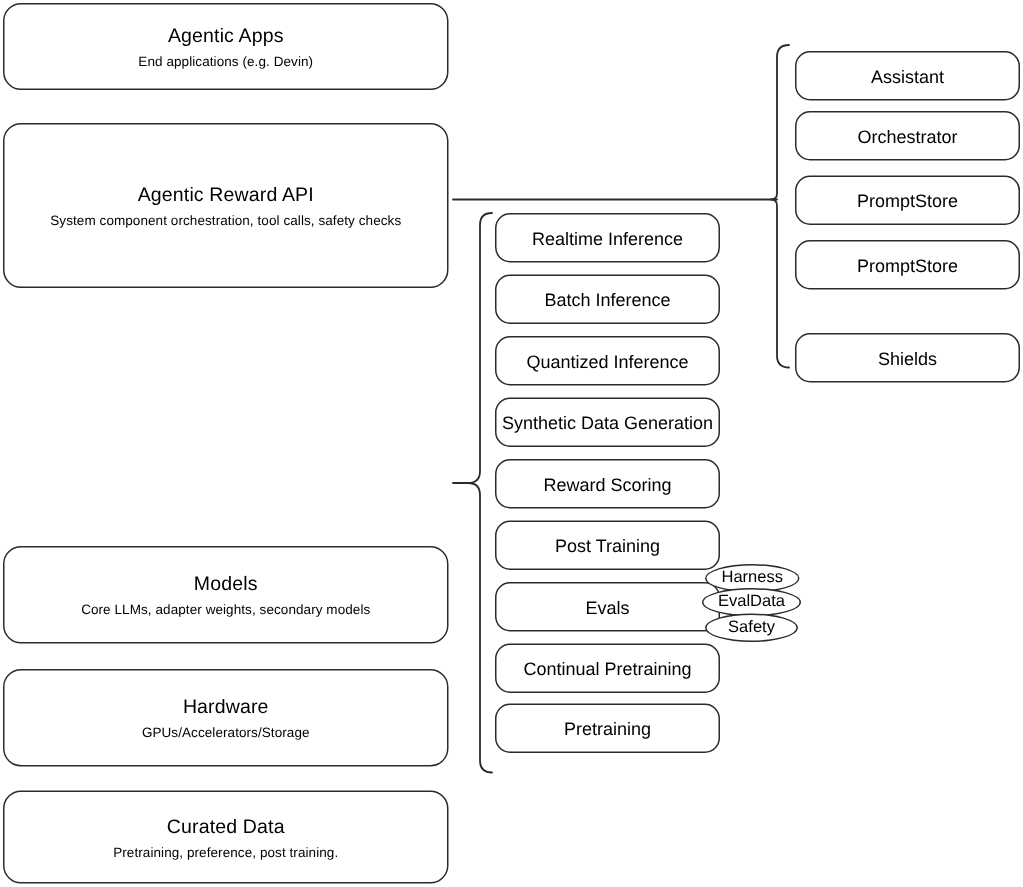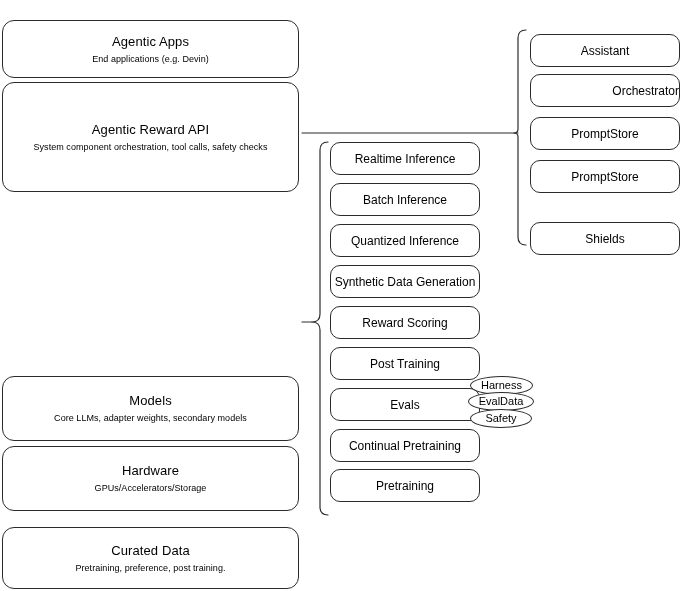--- a/index.html
+++ b/index.html
@@ -103,32 +103,32 @@
 
 <div id="canvas">
 
   <svg id="wires" viewBox="0 0 682 591" width="682" height="591" xmlns="http://www.w3.org/2000/svg">
     <path d="M 302 133 L 518 133"></path>
     <path d="M 526 30 Q 518 30 518 38 L 518 129 Q 518 133 514 133 Q 518 133 518 137 L 518 237 Q 518 245 526 245"></path>
     <path d="M 328 142 Q 320 142 320 150 L 320 314 Q 320 322 312 322 Q 320 322 320 330 L 320 507 Q 320 515 328 515"></path>
     <path d="M 302 322 L 312 322"></path>
   </svg>
 
-  <div class="node layer-node" style="top:20px;height:58px;">
+  <div class="node layer-node" style="top:2px;height:58px;">
     <div class="title">Agentic Apps</div>
     <div class="subtitle">End applications (e.g. Devin)</div>
   </div>
 
   <div class="node layer-node" style="top:82px;height:110px;">
     <div class="title">Agentic Reward API</div>
     <div class="subtitle">System component orchestration, tool calls, safety checks</div>
   </div>
 
 
-  <div class="node layer-node" style="top:376px;height:65px;">
+  <div class="node layer-node" style="top:364px;height:65px;">
     <div class="title">Models</div>
     <div class="subtitle">Core LLMs, adapter weights, secondary models</div>
   </div>
 
   <div class="node layer-node" style="top:446px;height:65px;">
     <div class="title">Hardware</div>
     <div class="subtitle">GPUs/Accelerators/Storage</div>
   </div>
 
   <div class="node layer-node" style="top:527px;height:62px;">
@@ -164,21 +164,21 @@
     <div class="title">Pretraining</div>
   </div>
 
   <div class="badge" style="left:470px;top:376px;width:63px;height:19px;">Harness</div>
   <div class="badge" style="left:468px;top:392px;width:66px;height:19px;">EvalData</div>
   <div class="badge" style="left:470px;top:409px;width:62px;height:19px;">Safety</div>
 
   <div class="node cap-node right-node" style="top:34px;">
     <div class="title">Assistant</div>
   </div>
-  <div class="node cap-node right-node" style="top:74px;align-items:flex-end;">
+  <div class="node cap-node right-node" style="top:74px;">
     <div class="title">Orchestrator</div>
   </div>
   <div class="node cap-node right-node" style="top:117px;">
     <div class="title">PromptStore</div>
   </div>
   <div class="node cap-node right-node" style="top:160px;">
     <div class="title">PromptStore</div>
   </div>
   <div class="node cap-node right-node" style="top:204px;margin-top:18px;">
     <div class="title">Shields</div>

